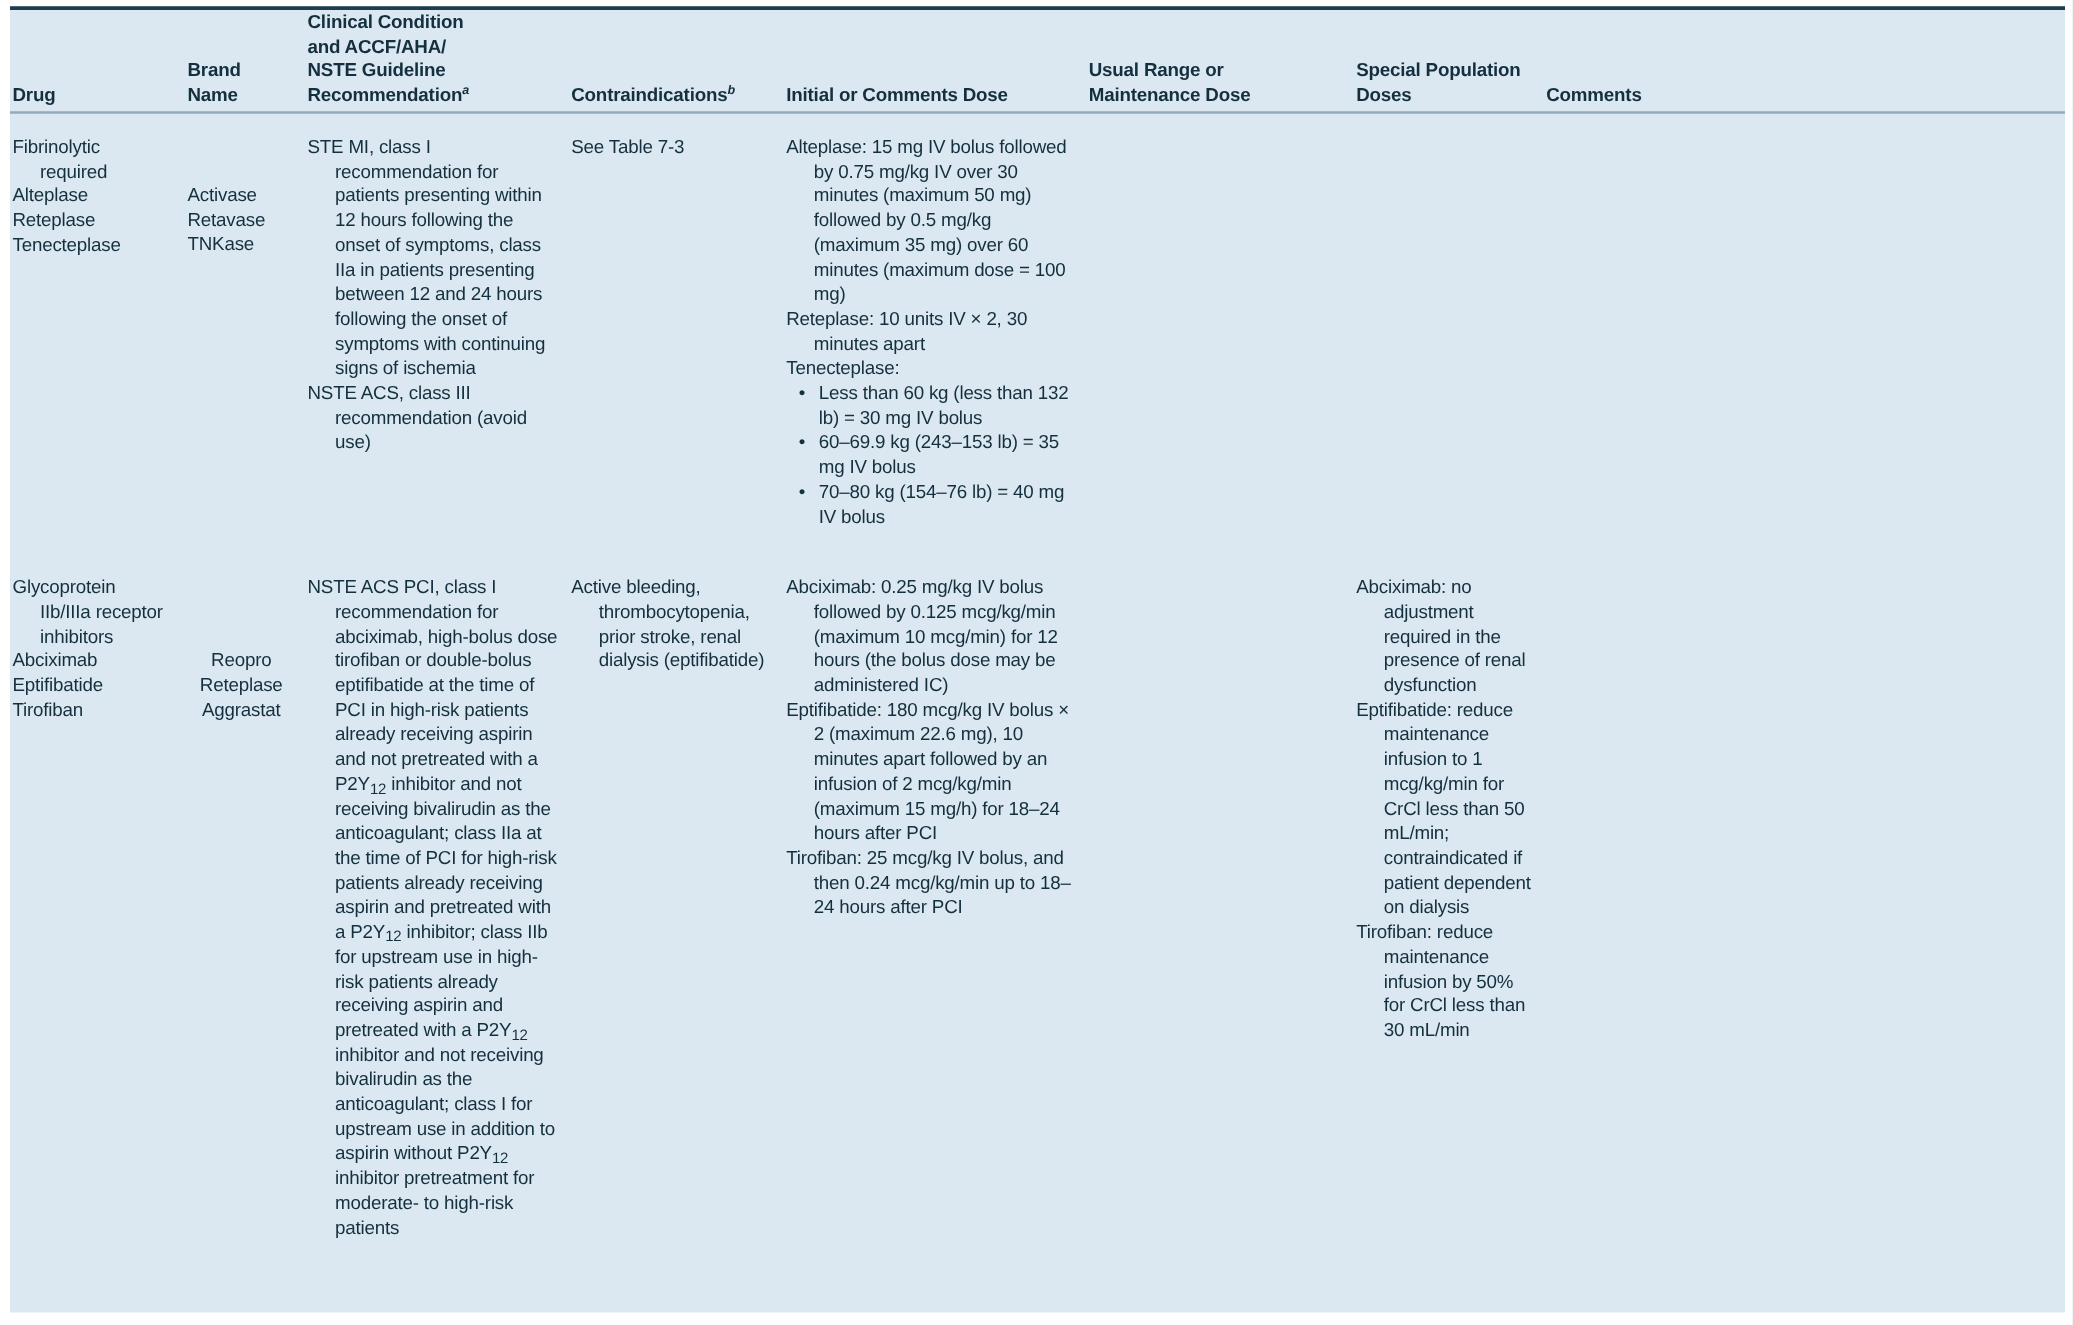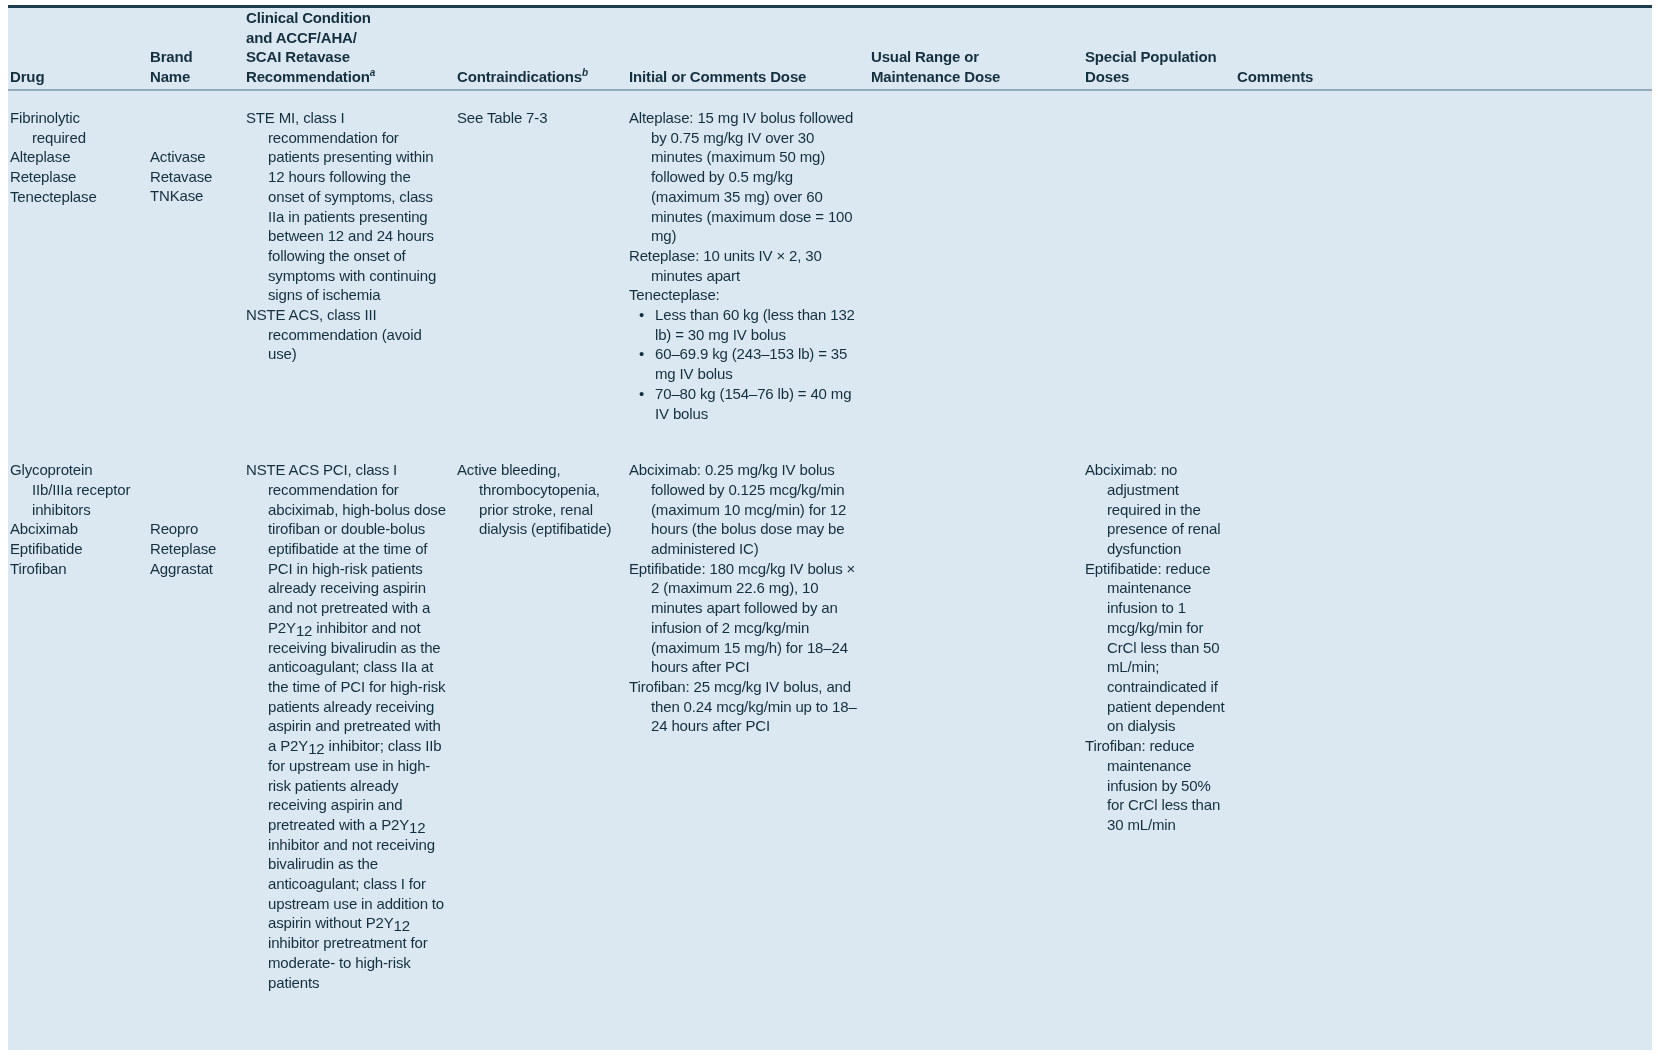--- a/index.html
+++ b/index.html
@@ -19,49 +19,49 @@
     padding-left:2px;
   }
   .cell{padding-right:10px;font-size:15px;line-height:19.7px;letter-spacing:-0.15px;}
   .hrow{
     height:81px;align-items:end;
     border-bottom:2px solid #93abba;
     font-weight:bold;
   }
   .hrow .cell{padding-bottom:7px;padding-right:6px;}
   sup{font-size:10px;font-style:italic;line-height:0;}
-  sub{font-size:15px;line-height:0;vertical-align:-3px;}
+  sub{font-size:12px;line-height:0;vertical-align:-3px;}
   .row{align-items:start;}
   .row1{margin-top:17px;margin-bottom:37px;}
   p{margin:0;}
   .hang{padding-left:22px;text-indent:-22px;}
   .bullet{padding-left:26px;}
   .bullet .b{display:inline-block;width:16px;margin-left:-16px;}
   .line{}
   .ind{padding-left:22px;}
   .off2{padding-top:39px;}
-  .off3{padding-top:59px;}
+  .off3{padding-top:59px;text-align:center;}
 </style>
 </head>
 <body>
 
 <div class="table-wrap">
 
   <div class="grid hrow">
     <div class="cell">
       <div>Drug</div>
     </div>
     <div class="cell">
       <div>Brand</div>
       <div>Name</div>
     </div>
     <div class="cell">
       <div>Clinical Condition</div>
       <div>and ACCF/AHA/</div>
-      <div>SCAI Retavase</div>
+      <div>NSTE Guideline</div>
       <div><span>Recommendation</span><sup>a</sup></div>
     </div>
     <div class="cell">
       <div><span>Contraindications</span><sup>b</sup></div>
     </div>
     <div class="cell">
       <div>Initial or Comments Dose</div>
     </div>
     <div class="cell">
       <div>Usual Range or</div>

